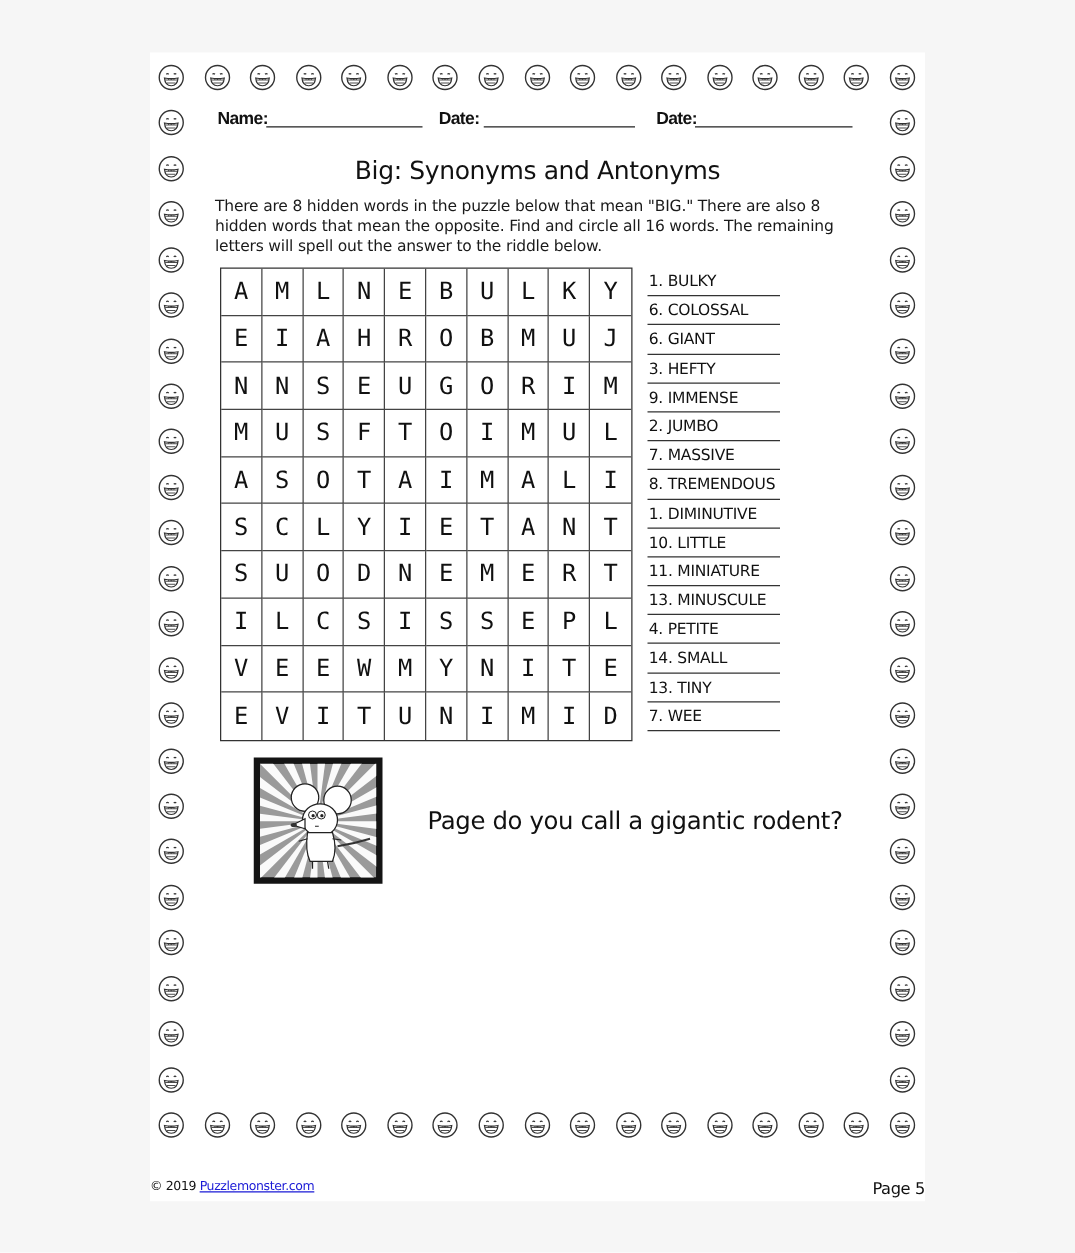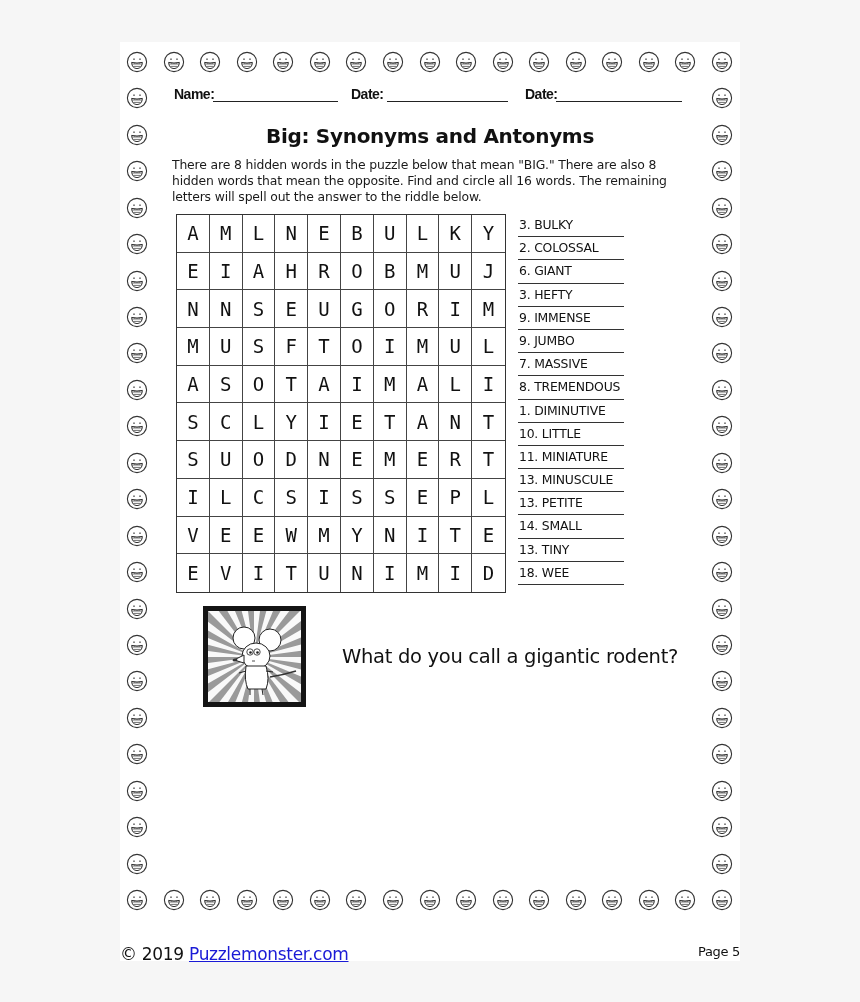--- a/index.html
+++ b/index.html
@@ -36,21 +36,21 @@
     top: 101px;
     height: 0;
     border-bottom: 1.4px solid #222;
   }
 
   .title {
     position: absolute;
     left: 160px; top: 124px; width: 540px;
     text-align: center;
     font-family: "DejaVu Sans", sans-serif;
-    font-weight: bold;
+    font-weight: normal;
     font-size: 20px;
     letter-spacing: -0.3px;
   }
 
   .intro {
     position: absolute;
     left: 172px; top: 157px; width: 520px;
     font-family: "DejaVu Sans", sans-serif;
     font-size: 12.4px;
     line-height: 16px;
@@ -115,21 +115,21 @@
     font-family: "DejaVu Sans", sans-serif;
     font-size: 19.5px;
     letter-spacing: -0.3px;
     color: #111;
   }
 
   .footer-left {
     position: absolute;
     left: 120px; top: 944px;
     font-family: "DejaVu Sans", sans-serif;
-    font-size: 17px;
+    font-size: 10px;
     letter-spacing: -0.3px;
   }
   .footer-left a {
     color: #1a1ad6;
     text-decoration: underline;
   }
   .footer-right {
     position: absolute;
     right: 120px; top: 944px;
     font-family: "DejaVu Sans", sans-serif;
@@ -954,36 +954,36 @@
     <div class="cell last-row">T</div>
     <div class="cell last-row">U</div>
     <div class="cell last-row">N</div>
     <div class="cell last-row">I</div>
     <div class="cell last-row">M</div>
     <div class="cell last-row">I</div>
     <div class="cell last-col last-row">D</div>
   </div>
 
 <ul class="wordlist" id="wordlist">
-    <li class="word">3. BULKY</li>
-    <li class="word">2. COLOSSAL</li>
+    <li class="word">1. BULKY</li>
+    <li class="word">6. COLOSSAL</li>
     <li class="word">6. GIANT</li>
     <li class="word">3. HEFTY</li>
     <li class="word">9. IMMENSE</li>
-    <li class="word">9. JUMBO</li>
+    <li class="word">2. JUMBO</li>
     <li class="word">7. MASSIVE</li>
     <li class="word">8. TREMENDOUS</li>
     <li class="word">1. DIMINUTIVE</li>
     <li class="word">10. LITTLE</li>
     <li class="word">11. MINIATURE</li>
     <li class="word">13. MINUSCULE</li>
-    <li class="word">13. PETITE</li>
+    <li class="word">4. PETITE</li>
     <li class="word">14. SMALL</li>
     <li class="word">13. TINY</li>
-    <li class="word">18. WEE</li>
+    <li class="word">7. WEE</li>
   </ul>
 
 <div class="picture">
   <svg viewBox="0 0 93 91">
     <rect x="0" y="0" width="93" height="91" fill="#9a9a9a"></rect>
     <g id="rays" fill="#ffffff" opacity="0.95">
         <path d="M46 46 L136.0 46.0 L135.2 57.7 Z"></path>
         <path d="M46 46 L132.9 69.3 L129.1 80.4 Z"></path>
         <path d="M46 46 L123.9 91.0 L117.4 100.8 Z"></path>
         <path d="M46 46 L109.6 109.6 L100.8 117.4 Z"></path>
@@ -1021,18 +1021,18 @@
     </g>
     <circle cx="42" cy="41" r="3.2" fill="#fff" stroke="#222" stroke-width="0.8"></circle>
     <circle cx="49" cy="41" r="3.2" fill="#fff" stroke="#222" stroke-width="0.8"></circle>
     <circle cx="42.5" cy="41.5" r="1.3" fill="#222"></circle>
     <circle cx="49.5" cy="41.5" r="1.3" fill="#222"></circle>
     <ellipse cx="27" cy="49" rx="2.5" ry="1.6" fill="#333"></ellipse>
     <path d="M44 50 L47 50" stroke="#222" stroke-width="0.8"></path>
   </svg>
 </div>
 
-<div class="riddle">What do you call a gigantic rodent?</div>
+<div class="riddle">Page do you call a gigantic rodent?</div>
 
 <div class="footer-left">
   <span>© 2019 </span><a>Puzzlemonster.com</a>
 </div>
 <div class="footer-right">Page 5</div>
 
 </body></html>

